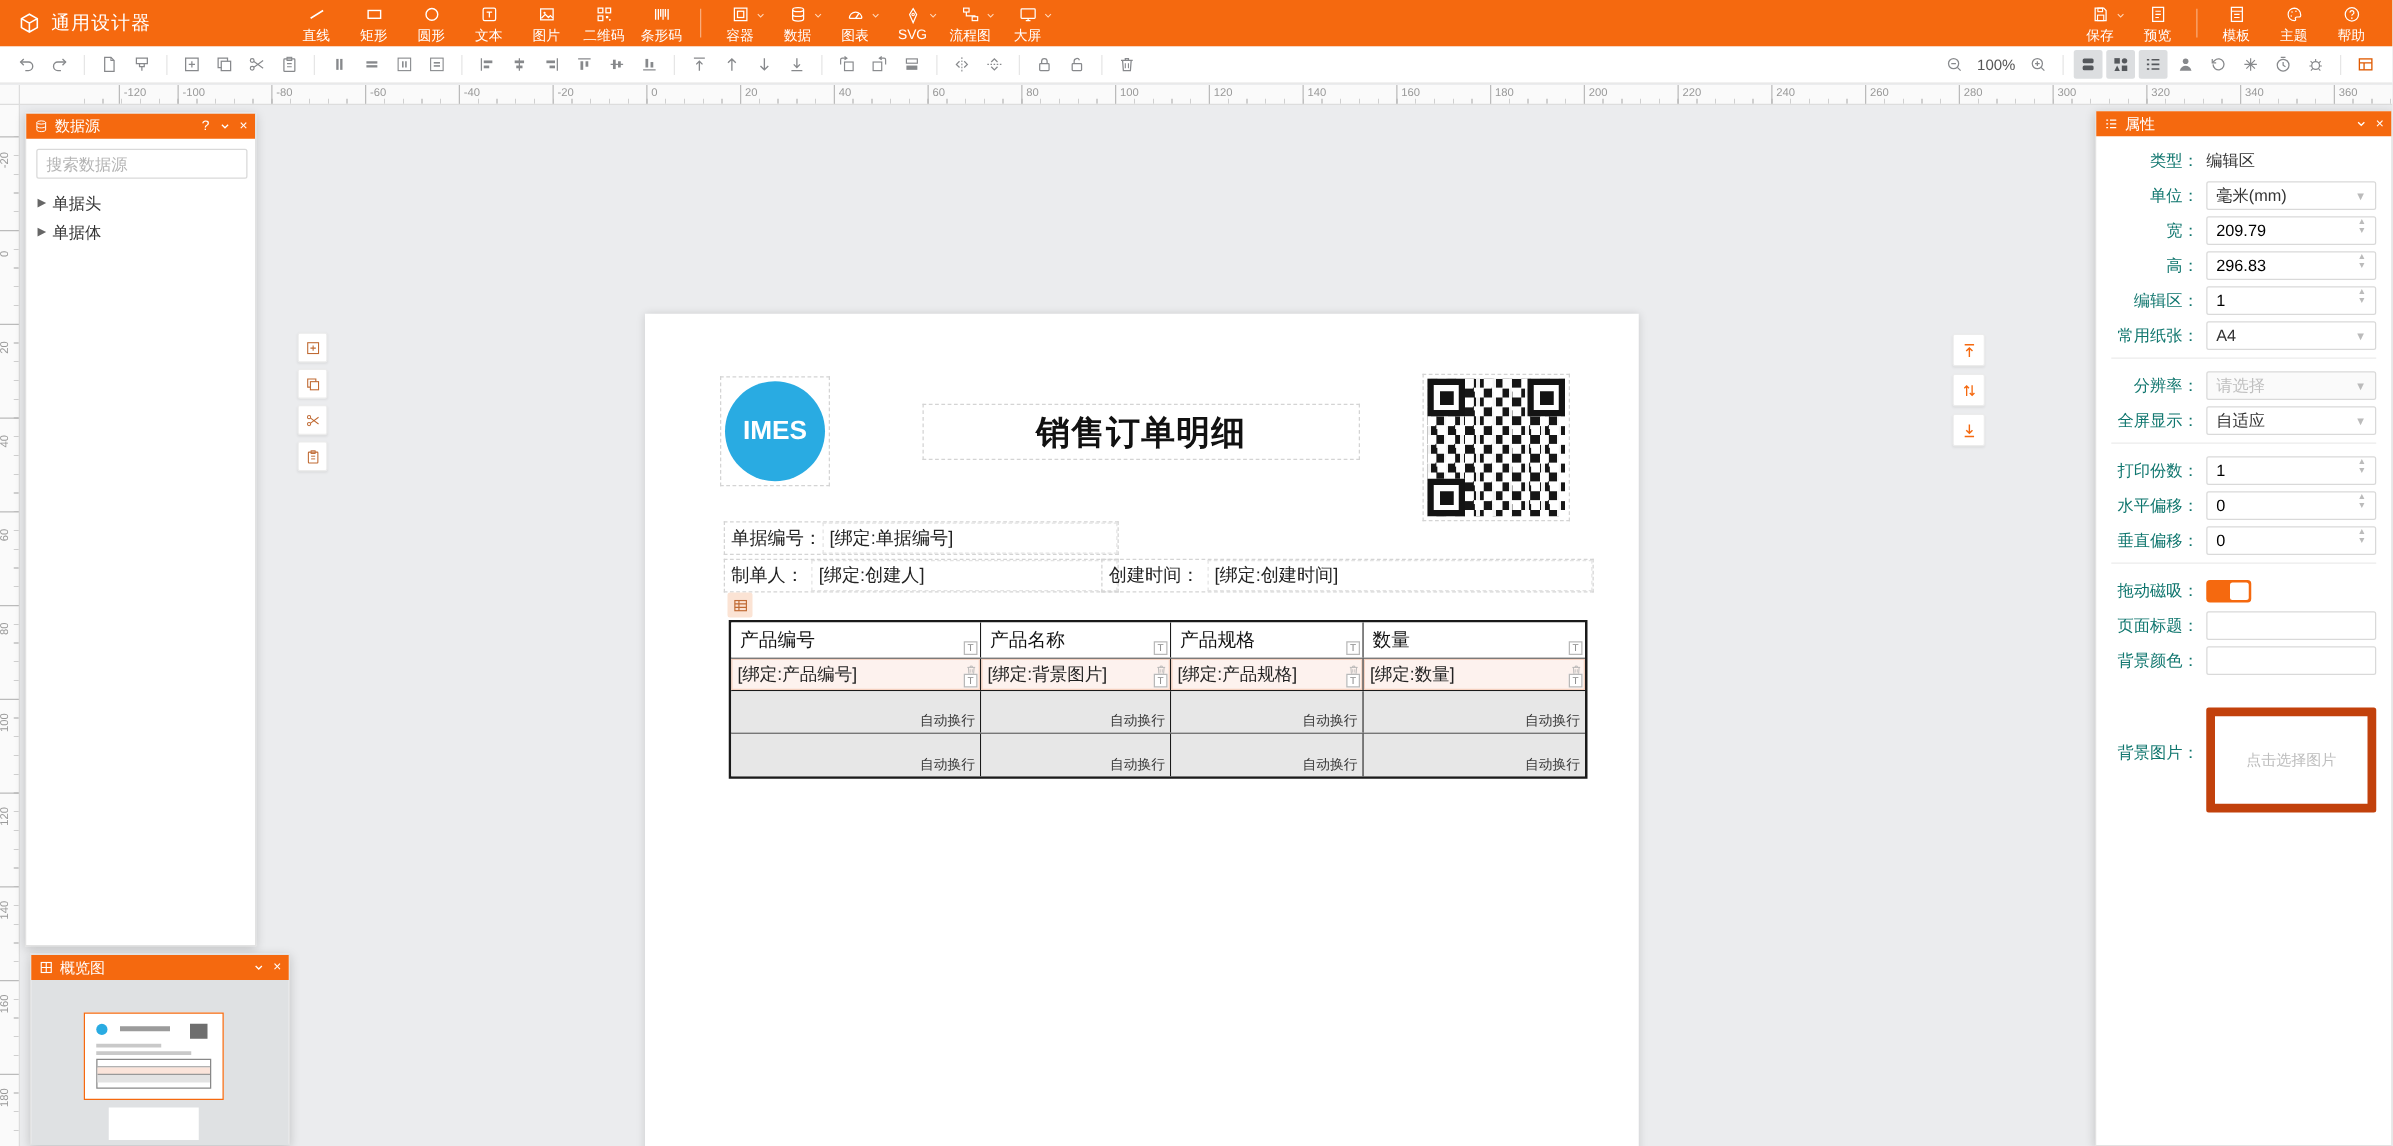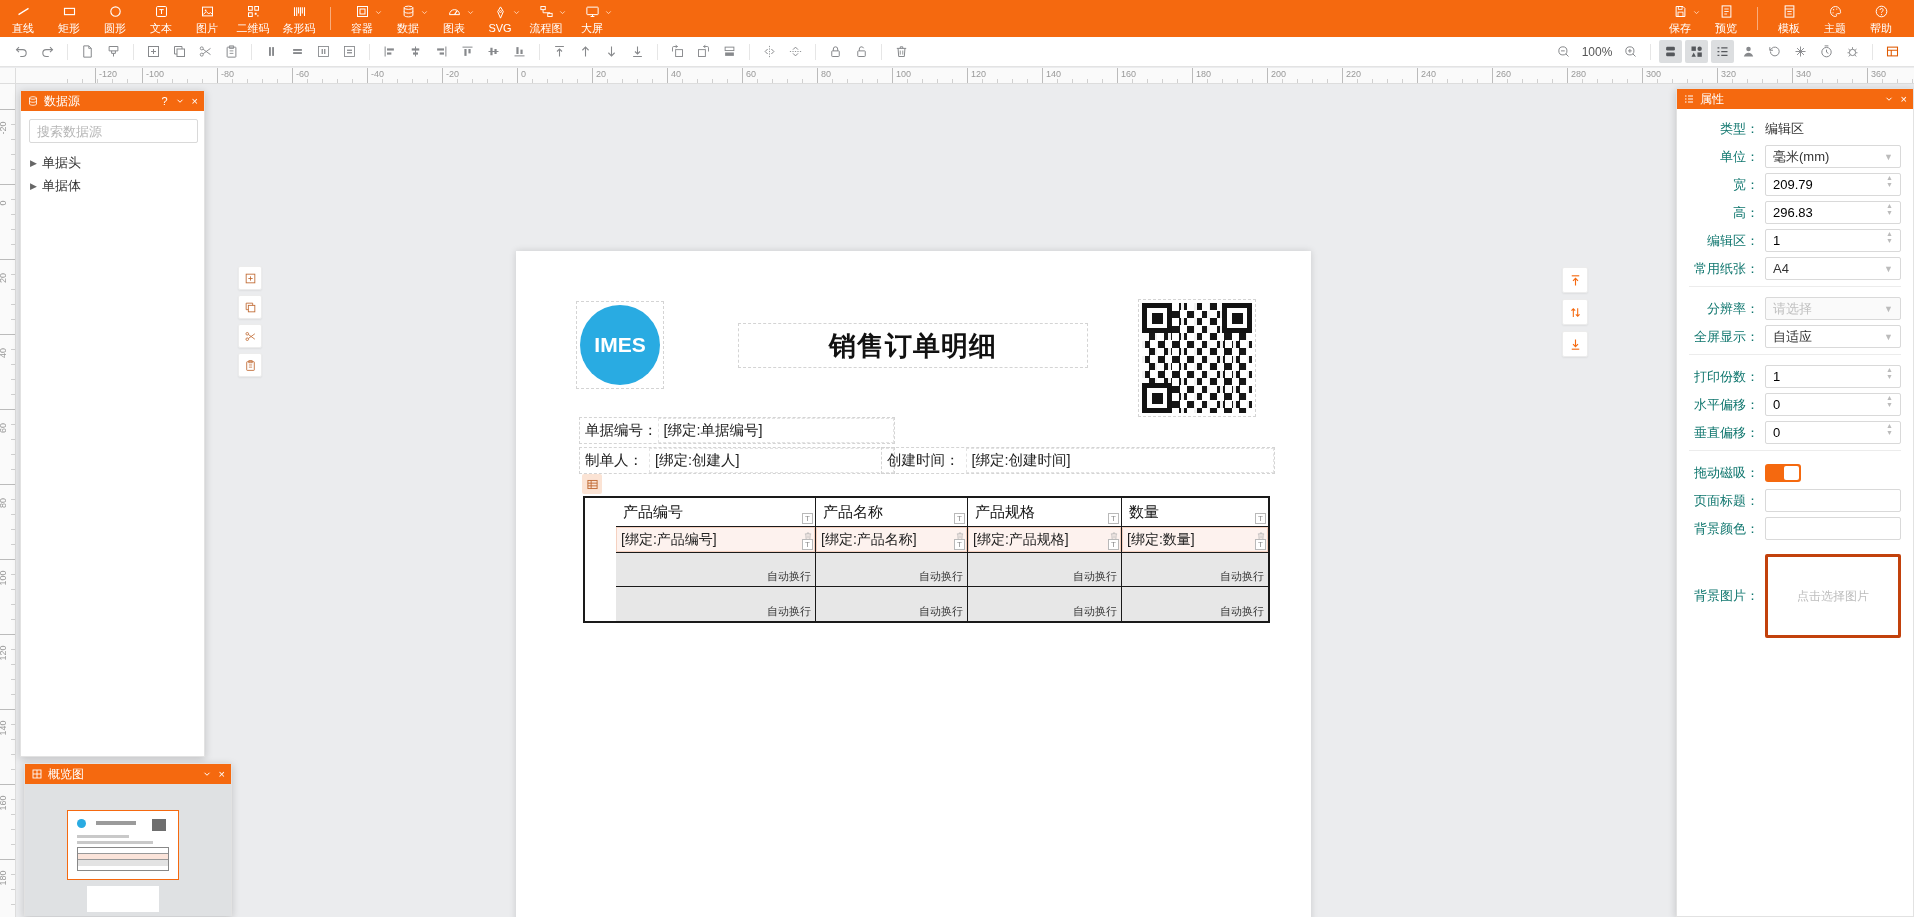--- a/index.html
+++ b/index.html
@@ -77,21 +77,21 @@
   .pselect .caret { margin-left:auto; color:#bbb; font-size:9px; }
   .pnum input,.ptext { width:100%; height:21px; border:none; outline:none; font-size:13px; font-family:inherit; background:transparent; }
   .ptext-wrap { height:23px; border:1px solid #d9d9d9; border-radius:2px; padding:0 7px; display:flex; align-items:center; }
   .spin { margin-left:auto; display:flex; flex-direction:column; line-height:0; color:#bbb; }
   .spin b { font-size:7px; font-weight:normal; height:7px; cursor:pointer; }
   .disabled-sel { color:#bfbfbf; background:#fafafa; }
   .pdivider { height:1px; background:#ececec; margin:6px 0 10px 6px; }
   .toggle { width:36px; height:18px; border-radius:3px; background:#f5690f; position:relative; cursor:pointer; }
   .toggle .knob { position:absolute; right:2px; top:2px; width:15px; height:14px; background:#fff; border-radius:2px; }
   .bgimg-row { display:flex; margin-bottom:5px; }
-  .bgimg-box { flex:1; height:84px; border:3px solid #c2410c; border-radius:2px; display:flex; align-items:center; justify-content:center; color:#bdbdbd; font-size:12px; cursor:pointer; }
+  .bgimg-box { flex:1; height:84px; border:7px solid #c2410c; border-radius:2px; display:flex; align-items:center; justify-content:center; color:#bdbdbd; font-size:12px; cursor:pointer;margin-top:12px; }
 
   
   .workspace { position:absolute; left:16px; top:84px; width:1898px; height:833px; background:#ebecee; }
   .page { position:absolute; left:500px; top:167px; width:795px; height:1100px; background:#fff; box-shadow:0 0 7px rgba(0,0,0,.14); z-index:10; }
 
   .dashed { border:1px dashed #d4d4d4; }
   .logo-box { position:absolute; left:60px; top:50px; width:88px; height:88px; display:flex; align-items:center; justify-content:center; cursor:move; }
   .logo-circle { width:80px; height:80px; border-radius:50%; background:#29abe2; color:#fff; display:flex; align-items:center; justify-content:center; font-weight:bold; font-size:21px; letter-spacing:0; }
   .title-box { position:absolute; left:222px; top:72px; width:350px; height:45px; display:flex; align-items:center; justify-content:center; font-size:27px; font-weight:800; color:#111; letter-spacing:1px; cursor:move; }
   .qr-box { position:absolute; left:622px; top:48px; width:118px; height:118px; padding:3px; cursor:move; }
@@ -103,21 +103,21 @@
   .f-tl { left:0; top:0; } .f-tr { right:0; top:0; } .f-bl { left:0; bottom:0; }
 
   .field-row { position:absolute; height:27px; display:flex; align-items:center; font-size:14.5px; color:#222; }
   .field-label { padding-left:5px; white-space:nowrap; }
   .field-value { border:1px dashed #d4d4d4; height:25px; display:flex; align-items:center; padding-left:5px; white-space:nowrap; cursor:move; }
 
   .tablebtn { position:absolute; left:66px; top:223px; width:20px; height:20px; background:#fbe3d4; border-radius:2px; display:flex; align-items:center; justify-content:center; cursor:pointer; }
   .tablebtn svg { width:13px; height:13px; color:#c06a33; }
 
   .dtable { position:absolute; left:67px; top:245px; width:687px; border:2px solid #1a1a1a; border-bottom-width:2px; }
-  .trow { display:flex;margin-left:31px; }
+  .trow { display:flex; }
   .tcell { border-right:1px solid #1a1a1a; position:relative; overflow:hidden; }
   .tcell:last-child { border-right:none; }
   .c0 { width:200px; } .c1 { width:152px; } .c2 { width:154px; } .c3 { flex:1; }
   .hrow { height:29px; border-bottom:1px solid #1a1a1a; }
   .hrow .tcell { display:flex; align-items:center; padding-left:7px; font-size:15px; color:#111; background:#fff; }
   .brow { height:26px; border-bottom:1px solid #1a1a1a; }
   .brow .tcell { display:flex; align-items:center; padding-left:5px; font-size:14px; color:#222; background:#fdf2ee; box-shadow:inset 0 0 0 1px rgba(228,150,105,.35); cursor:move; }
   .wrow { height:34px; border-bottom:1px solid #1a1a1a; }
   .wrow:last-child { border-bottom:none; }
   .wrow .tcell { background:#e7e7e7; display:flex; align-items:flex-end; justify-content:flex-end; padding:0 4px 2px 0; font-size:11px; color:#3a3a3a; }
@@ -413,20 +413,26 @@
         <path d="M15.5 5v13M12.5 15l3 3 3-3" stroke="currentColor" fill="none" stroke-width="1.7"></path>
       </symbol>
     <symbol id="i-arr-bottom" viewBox="0 0 24 24">
         <path d="M6 19.5h12" stroke="currentColor" fill="none" stroke-width="1.8"></path>
         <path d="M12 4v11.5M8 11.5l4 4 4-4" stroke="currentColor" fill="none" stroke-width="1.8"></path>
       </symbol>
   </defs>
 </svg>
 
 <div class="topbar">
+  <div class="brand">
+    <svg>
+        <use href="#i-logo"></use>
+      </svg>
+    <span class="brand-title">通用设计器</span>
+  </div>
 
   <div class="tb-tools">
 
       <div class="tb-tool">
         <svg class="ic">
           <use href="#i-line"></use>
         </svg>
         <span class="tb-lb">直线</span>
       </div>
 
@@ -930,21 +936,21 @@
       </div>
       <div class="trow brow">
         <div class="tcell c0">
             <span>[绑定:产品编号]</span>
             <span class="badge-trash"><svg>
                 <use href="#i-trash"></use>
               </svg></span>
             <span class="badge-t">T</span>
           </div>
         <div class="tcell c1">
-            <span>[绑定:产品名称]</span>
+            <span>[绑定:背景图片]</span>
             <span class="badge-trash"><svg>
                 <use href="#i-trash"></use>
               </svg></span>
             <span class="badge-t">T</span>
           </div>
         <div class="tcell c2">
             <span>[绑定:产品规格]</span>
             <span class="badge-trash"><svg>
                 <use href="#i-trash"></use>
               </svg></span>

